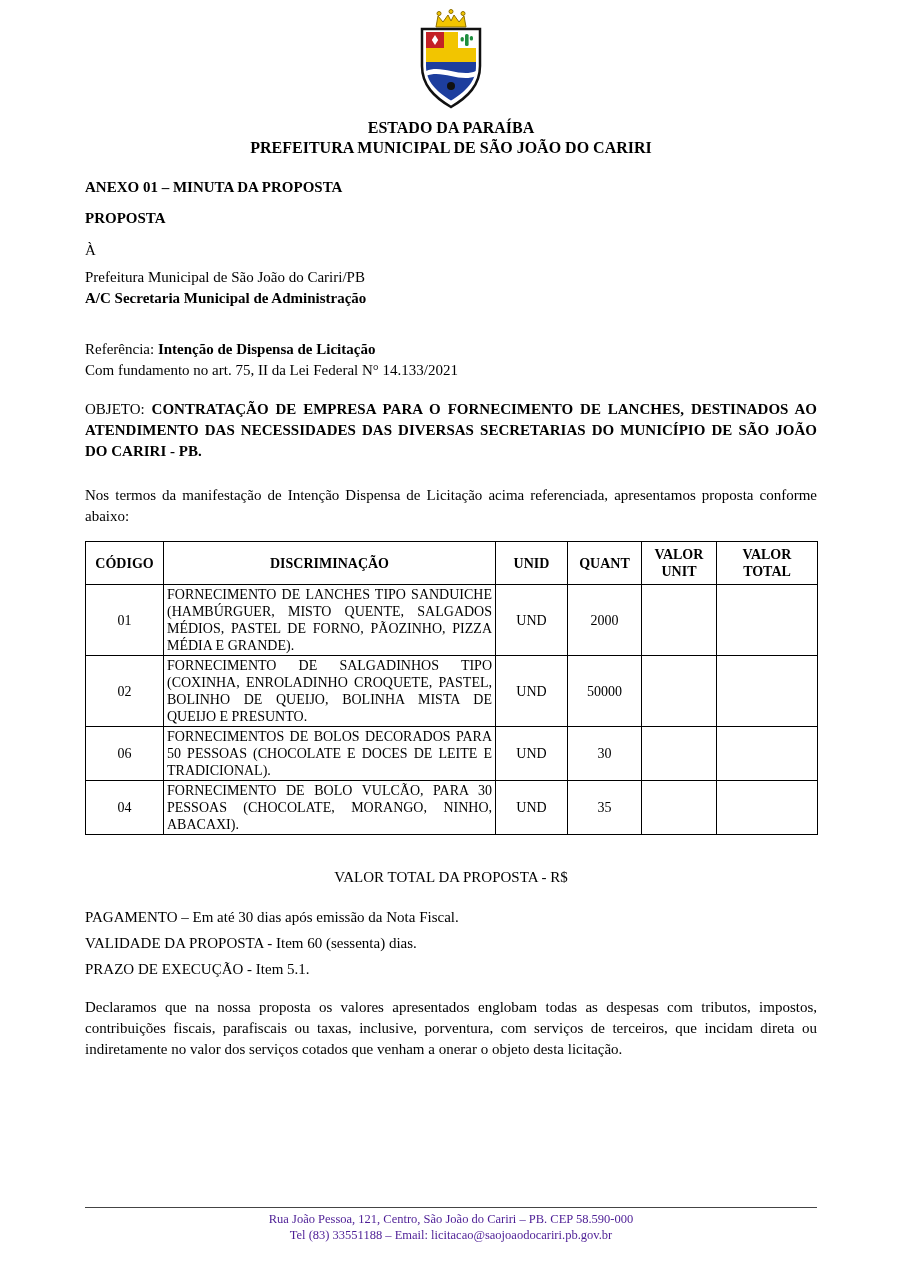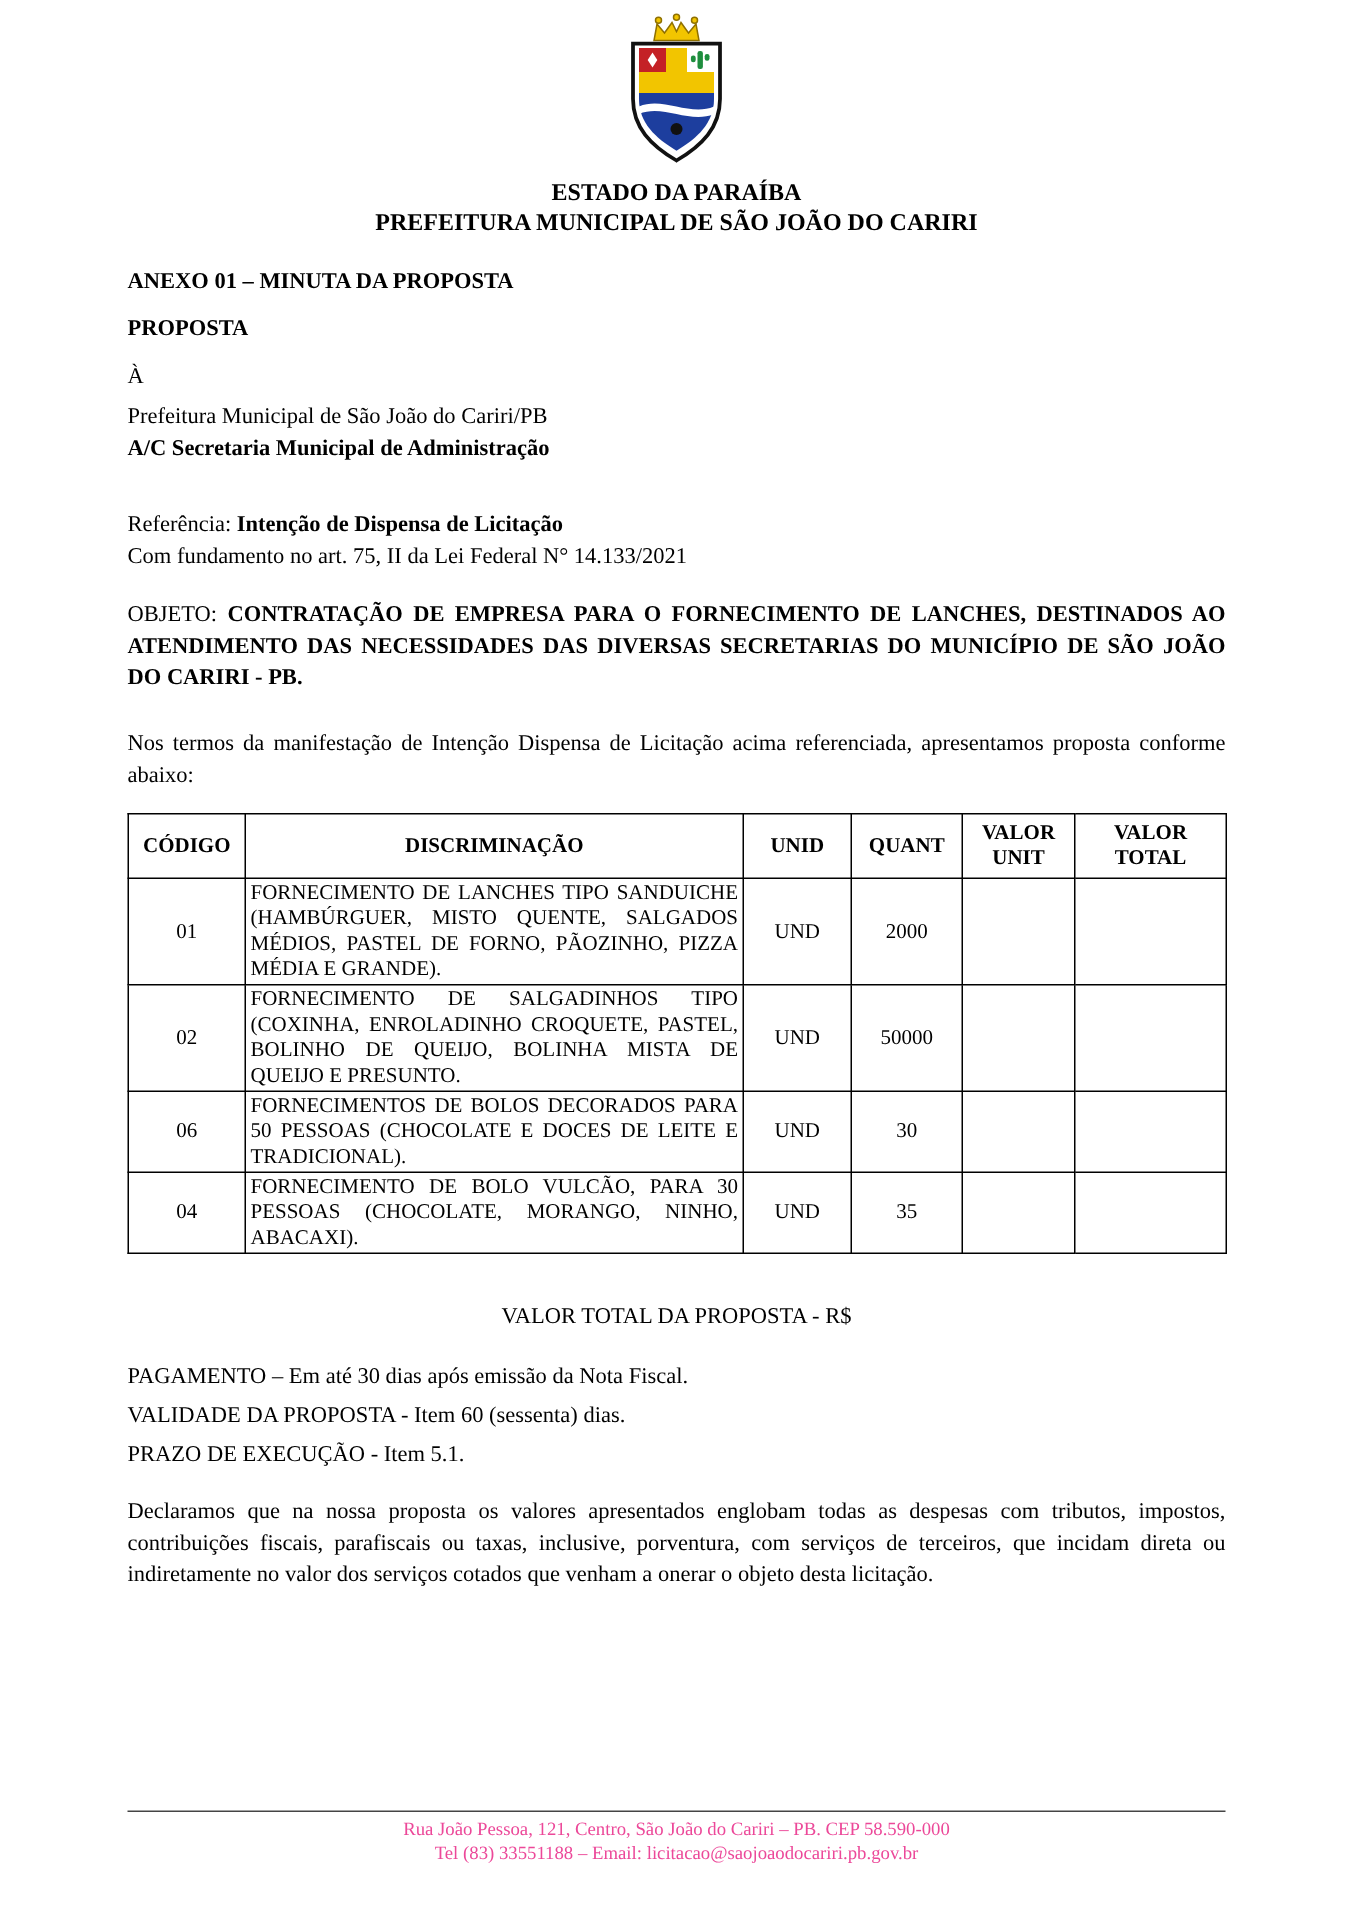--- a/index.html
+++ b/index.html
@@ -141,18 +141,18 @@
   <p class="valor-line">VALOR TOTAL DA PROPOSTA - R$</p>
 
   <div class="terms">
     <p>PAGAMENTO – Em até 30 dias após emissão da Nota Fiscal.</p>
     <p>VALIDADE DA PROPOSTA - Item 60 (sessenta) dias.</p>
     <p>PRAZO DE EXECUÇÃO - Item 5.1.</p>
   </div>
 
   <p class="declaration">Declaramos que na nossa proposta os valores apresentados englobam todas as despesas com tributos, impostos, contribuições fiscais, parafiscais ou taxas, inclusive, porventura, com serviços de terceiros, que incidam direta ou indiretamente no valor dos serviços cotados que venham a onerar o objeto desta licitação.</p>
 
-  <div class="footer" style="color: #ec4899;">
+  <div class="footer" style="color: #4c1d95;">
     <div>Rua João Pessoa, 121, Centro, São João do Cariri – PB. CEP 58.590-000</div>
     <div>Tel (83) 33551188 – Email: licitacao@saojoaodocariri.pb.gov.br</div>
   </div>
 
 </div>
 
 </body></html>

